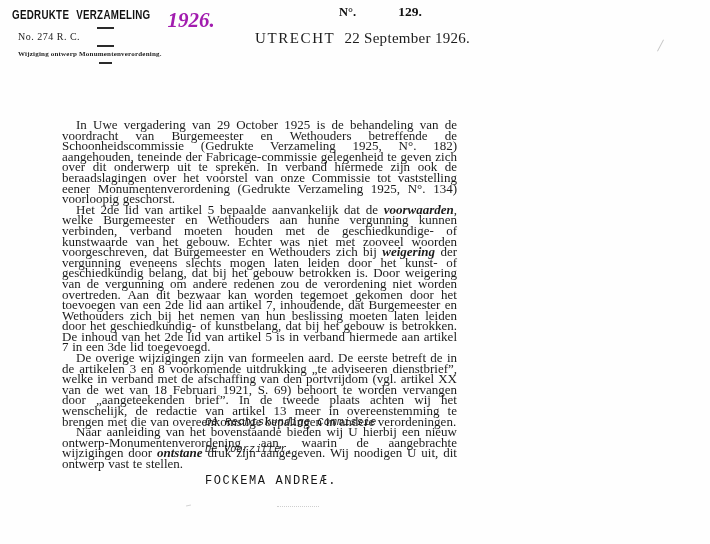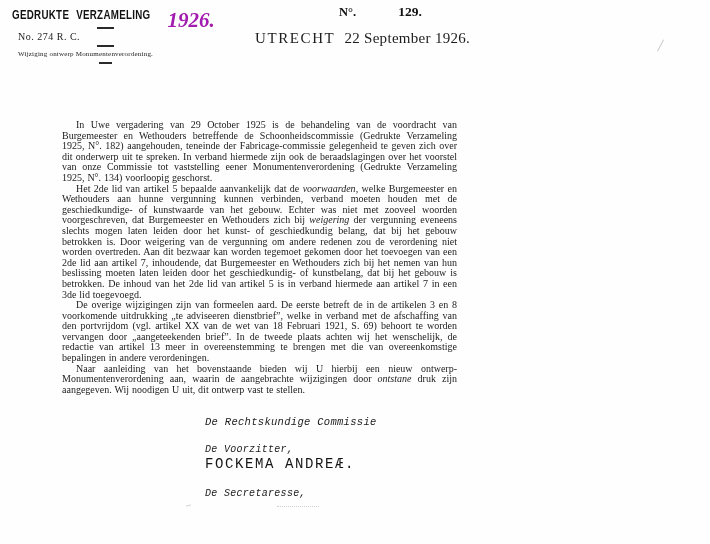--- a/index.html
+++ b/index.html
@@ -57,59 +57,59 @@
   .rule {
     width: 17px; height: 2px; background: #2a2a2a;
     margin: 0 auto; border: 0;
   }
   .rule.narrow { width: 13px; }
   .doc-number {
     font-size: 10px; letter-spacing: 0.5px;
     margin: 2px 0 3px 0; color: #1d1d1d;
   }
   .subject {
-    font-size: 7px; font-weight: normal; letter-spacing: 0.2px;
+    font-size: 7px; font-weight: bold; letter-spacing: 0.2px;
     margin: 3px 0 4px 0; color: #222;
     white-space: nowrap;
   }
 
   
   .dateline {
     position: absolute; left: 255px; top: 30px;
     font-size: 15px; white-space: nowrap; color: #1c1c1c;
   }
   .dateline .place { letter-spacing: 1.6px; margin-right: 9px; }
   .dateline .date { letter-spacing: 0.3px; }
 
   
   .body-text {
     position: absolute; left: 62px; top: 120px; width: 395px;
-    font-size: 10px; line-height: 10.6px;
+    font-size: 13px; line-height: 10.6px;
     text-align: justify;
     color: #1b1b1b;
     word-spacing: 0.4px;
   }
   .body-text p { margin: 0; text-indent: 14px; }
-  .body-text .it { font-style: italic; }
+  .body-text .it { font-style: italic; font-weight: bold; }
 
   
   .signature {
     position: absolute; left: 205px; top: 416px; width: 172px;
     text-align: left; color: #1b1b1b; font-family: Liberation Mono, monospace;
   }
   .sig-committee {
     font-style: italic; font-size: 10.5px; letter-spacing: 0.3px;
     margin-bottom: 9px;
   }
   .sig-role {
     font-style: italic; font-size: 10px; letter-spacing: 0.3px;
     margin-top: 16px;
   }
   .sig-name {
-    font-size: 14px; letter-spacing: 1.6px; margin-top: 1px;
+    font-size: 12px; letter-spacing: 1.6px; margin-top: 19px;
     color: #151515;
   }
 
   
   .artifact-slash {
     position: absolute; left: 660px; top: 39px;
     width: 1px; height: 13px; background: #c9c9c9;
     transform: rotate(28deg);
   }
   .artifact-dots {
@@ -154,20 +154,19 @@
       <p><span>In Uwe vergadering van 29 October 1925 is de behandeling van de voordracht van Burgemeester en Wethouders betreffende de Schoonheidscommissie (Gedrukte Verzameling 1925, N°. 182) aangehouden, teneinde der Fabricage-commissie gelegenheid te geven zich over dit onderwerp uit te spreken. In verband hiermede zijn ook de beraadslagingen over het voorstel van onze Commissie tot vaststelling eener Monumentenverordening (Gedrukte Verzameling 1925, N°. 134) voorloopig geschorst.</span></p>
       <p><span>Het 2de lid van artikel 5 bepaalde aanvankelijk dat de </span><span class="it">voorwaarden</span><span>, welke Burgemeester en Wethouders aan hunne vergunning kunnen verbinden, verband moeten houden met de geschiedkundige- of kunstwaarde van het gebouw. Echter was niet met zooveel woorden voorgeschreven, dat Burgemeester en Wethouders zich bij </span><span class="it">weigering</span><span> der vergunning eveneens slechts mogen laten leiden door het kunst- of geschiedkundig belang, dat bij het gebouw betrokken is. Door weigering van de vergunning om andere redenen zou de verordening niet worden overtreden. Aan dit bezwaar kan worden tegemoet gekomen door het toevoegen van een 2de lid aan artikel 7, inhoudende, dat Burgemeester en Wethouders zich bij het nemen van hun beslissing moeten laten leiden door het geschiedkundig- of kunstbelang, dat bij het gebouw is betrokken. De inhoud van het 2de lid van artikel 5 is in verband hiermede aan artikel 7 in een 3de lid toegevoegd.</span></p>
       <p><span>De overige wijzigingen zijn van formeelen aard. De eerste betreft de in de artikelen 3 en 8 voorkomende uitdrukking „te adviseeren dienstbrief”, welke in verband met de afschaffing van den portvrijdom (vgl. artikel XX van de wet van 18 Februari 1921, S. 69) behoort te worden vervangen door „aangeteekenden brief”. In de tweede plaats achten wij het wenschelijk, de redactie van artikel 13 meer in overeenstemming te brengen met die van overeenkomstige bepalingen in andere verordeningen.</span></p>
       <p><span>Naar aanleiding van het bovenstaande bieden wij U hierbij een nieuw ontwerp-Monumentenverordening aan, waarin de aangebrachte wijzigingen door </span><span class="it">ontstane</span><span> druk zijn aangegeven. Wij noodigen U uit, dit ontwerp vast te stellen.</span></p>
     </div>
 
   <div class="signature">
     <div class="sig-committee">De Rechtskundige Commissie</div>
     <div class="sig-role">De Voorzitter,</div>
     <div class="sig-name">FOCKEMA ANDREÆ.</div>
-    <div class="sig-role">De Secretaresse,</div>
   </div>
 
   <div class="artifact-slash"></div>
   <div class="artifact-dots"></div>
   <div class="artifact-speck"></div>
 
 </div>
 
 </body></html>

